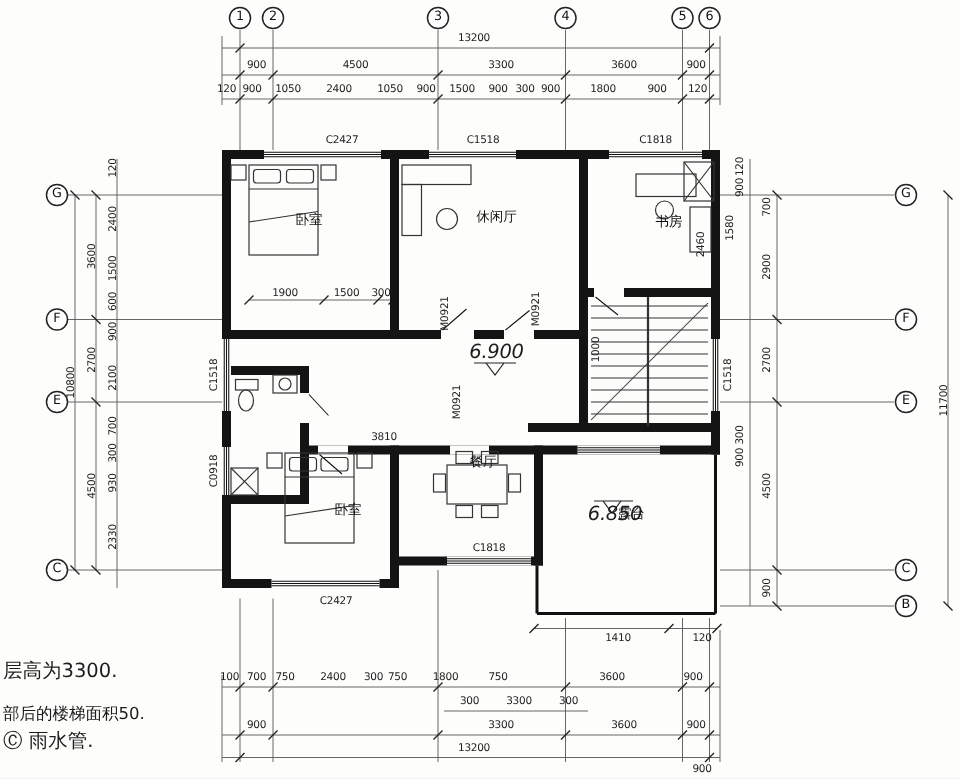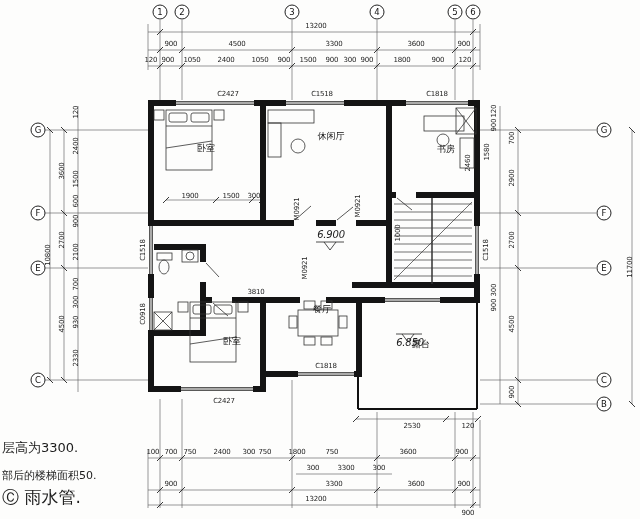--- a/index.html
+++ b/index.html
@@ -9,21 +9,21 @@
   .dim {
     position:absolute; z-index:5; font-size:7px; line-height:1; color:#1d1d1d;
     white-space:nowrap; transform:translate(-50%,-50%); letter-spacing:-0.2px;
   }
   .dim.v { transform:translate(-50%,-50%) rotate(-90deg); }
   .code { font-size:7px; }
   .room {
     position:absolute; z-index:5; font-size:9px; line-height:1; color:#111;
     white-space:nowrap; transform:translate(-50%,-50%);
   }
-  .elev { font-size:10px; font-style:italic; }
+  .elev { font-size:13px; font-style:italic; }
   .axis {
     position:absolute; z-index:5; width:15px; height:15px; border:1px solid #222;
     border-radius:50%; background:#fff; color:#111; font-size:8.5px; line-height:1;
     display:flex; align-items:center; justify-content:center;
     transform:translate(-50%,-50%);
   }
   .note { position:absolute; z-index:5; color:#1c1c1c; white-space:nowrap; line-height:1.15; }
   #watermark {
     position:absolute; left:146px; top:218px; z-index:6;
     font-size:80px; font-weight:bold; line-height:1; letter-spacing:8px;
@@ -222,21 +222,21 @@
   <span class="dim" style="left:462px;top:452px">900</span>
   <span class="dim" style="left:313px;top:468px">300</span>
   <span class="dim" style="left:346px;top:468px">3300</span>
   <span class="dim" style="left:379px;top:468px">300</span>
   <span class="dim" style="left:171px;top:484px">900</span>
   <span class="dim" style="left:334px;top:484px">3300</span>
   <span class="dim" style="left:416px;top:484px">3600</span>
   <span class="dim" style="left:464px;top:484px">900</span>
   <span class="dim" style="left:316px;top:499px">13200</span>
   <span class="dim" style="left:468px;top:513px">900</span>
-  <span class="dim" style="left:412px;top:426px">2530</span>
+  <span class="dim" style="left:412px;top:426px">1410</span>
   <span class="dim" style="left:468px;top:426px">120</span>
 
   <span class="dim v" style="left:48px;top:255px">10800</span>
   <span class="dim v" style="left:62px;top:171px">3600</span>
   <span class="dim v" style="left:62px;top:240px">2700</span>
   <span class="dim v" style="left:62px;top:324px">4500</span>
   <span class="dim v" style="left:76px;top:112px">120</span>
   <span class="dim v" style="left:76px;top:146px">2400</span>
   <span class="dim v" style="left:76px;top:179px">1500</span>
   <span class="dim v" style="left:76px;top:201px">600</span>
@@ -272,27 +272,27 @@
   <span class="dim code" style="left:224px;top:401px">C2427</span>
   <span class="dim code" style="left:326px;top:366px">C1818</span>
   <span class="dim code v" style="left:143px;top:250px">C1518</span>
   <span class="dim code v" style="left:143px;top:314px">C0918</span>
   <span class="dim code v" style="left:486px;top:250px">C1518</span>
   <span class="dim code v" style="left:297px;top:209px">M0921</span>
   <span class="dim code v" style="left:358px;top:206px">M0921</span>
   <span class="dim code v" style="left:305px;top:268px">M0921</span>
 
   <span class="room" style="left:206px;top:148px">卧室</span>
-  <span class="room" style="left:331px;top:136px">休闲厅</span>
+  <span class="room" style="left:331px;top:146px">休闲厅</span>
   <span class="room" style="left:446px;top:149px">书房</span>
   <span class="room" style="left:232px;top:341px">卧室</span>
   <span class="room" style="left:322px;top:309px">餐厅</span>
   <span class="room" style="left:421px;top:344px">露台</span>
 
   <span class="dim elev" style="left:331px;top:235px">6.900</span>
   <span class="dim elev" style="left:410px;top:343px">6.850</span>
 
   <div class="note" style="left:2px;top:441px;font-size:13px">层高为3300.</div>
   <div class="note" style="left:2px;top:470px;font-size:11px">部后的楼梯面积50.</div>
-  <div class="note" style="left:2px;top:488px;font-size:17px">Ⓒ 雨水管.</div>
+  <div class="note" style="left:2px;top:488px;font-size:13px">Ⓒ 雨水管.</div>
 
 
 </div>
 
 </body></html>

